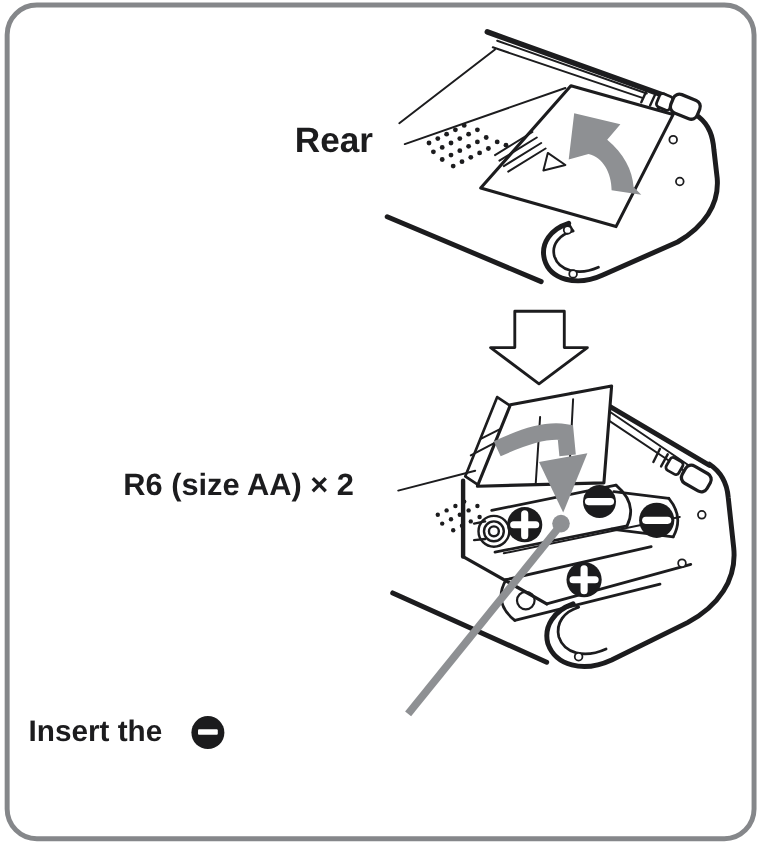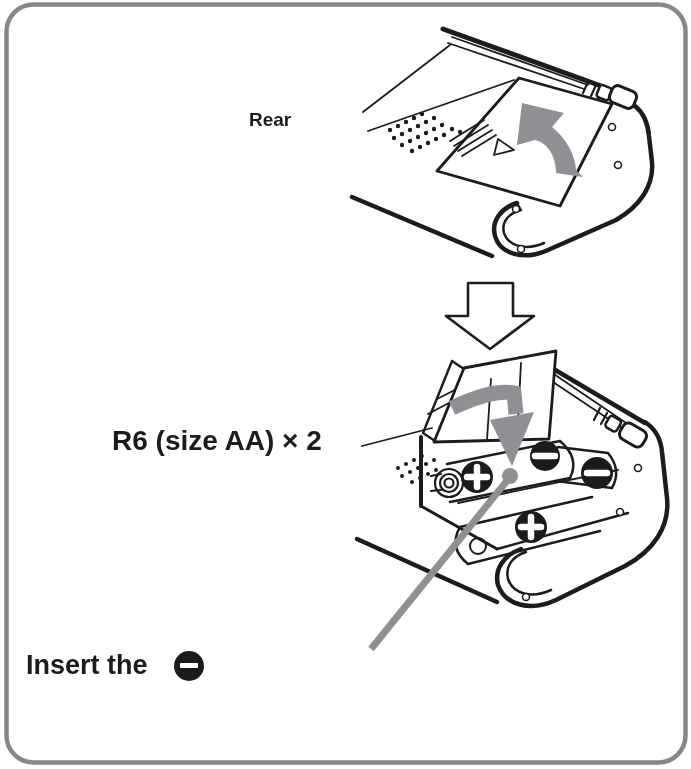--- a/index.html
+++ b/index.html
@@ -2,21 +2,21 @@
 <html><head>
 <meta charset="utf-8">
 <style>
   html,body{margin:0;padding:0;}
   body{
     width:691px;height:769px;position:relative;background:#ffffff;
     font-family:"Liberation Sans", sans-serif;color:#1c1c1e;overflow:hidden;
   }
   svg{position:absolute;left:0;top:0;}
   .label{position:absolute;font-weight:600;white-space:nowrap;}
-  #rear-label{left:249px;top:109px;font-size:19px;}
+  #rear-label{left:268px;top:109px;font-size:32px;}
   #type-label{left:112px;top:425px;font-size:28px;text-align:center;}
   #caption{
     position:absolute;left:26px;top:650px;font-size:27px;font-weight:600;
     display:flex;align-items:center;gap:26px;white-space:nowrap;
   }
   .minus-circle{
     width:30px;height:30px;border-radius:50%;background:#1b1b1d;
     position:relative;display:inline-block;flex:0 0 auto;
   }
   .minus-circle::after{

